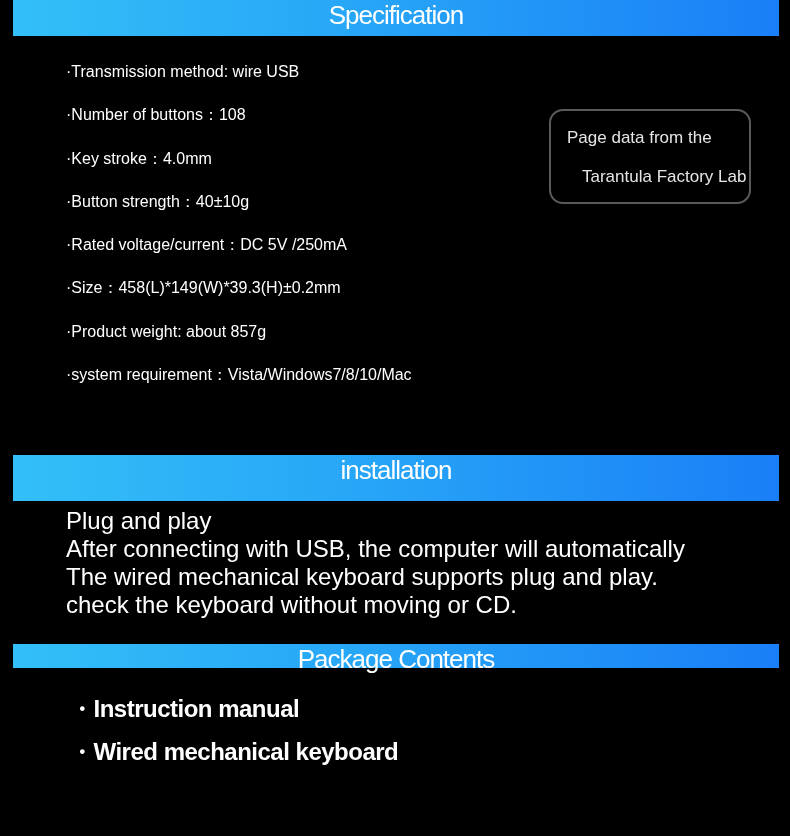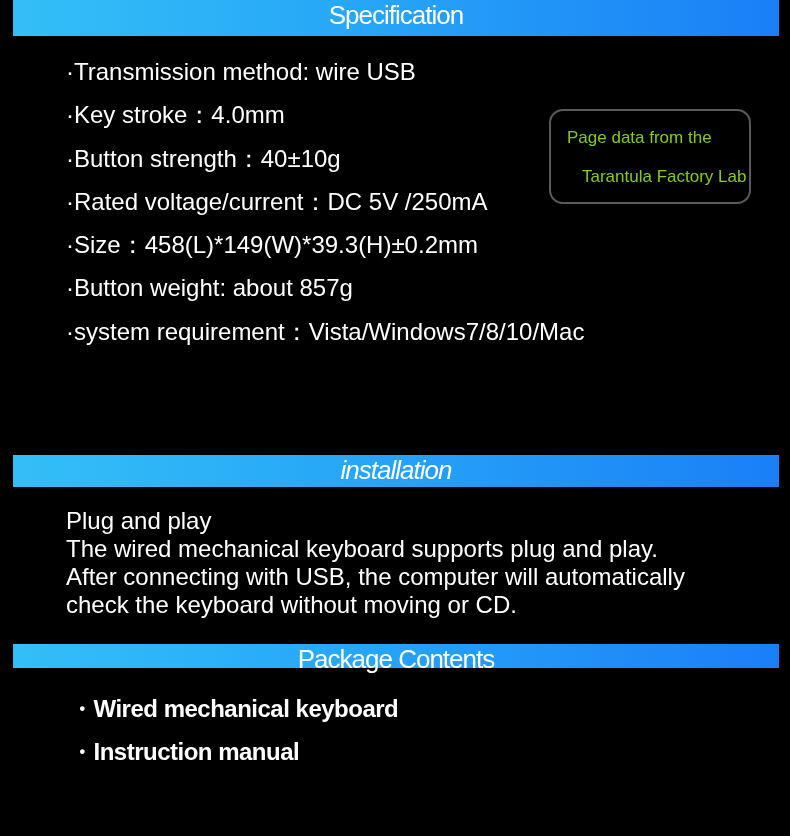--- a/index.html
+++ b/index.html
@@ -3,66 +3,67 @@
 <meta charset="utf-8">
 <style>
   html, body { margin:0; padding:0; background:#000; }
   body { width:790px; height:836px; position:relative; overflow:hidden;
          font-family:"Liberation Sans", sans-serif; color:#fff; }
   .bar { position:absolute; left:13px; width:766px;
          background:linear-gradient(90deg,#33bff7 0%,#27a6f7 45%,#1a7ff7 100%);
          display:flex; align-items:flex-start; justify-content:center; }
   .bar span { font-family:"Liberation Sans", sans-serif; font-size:26px; letter-spacing:-1px; color:#fff; }
   #bar-spec { top:0; height:36px; }
-  #bar-install { top:455px; height:32px;font-style:italic; }
+  #bar-install { top:455px; height:46px; }
   #bar-pkg { top:644px; height:24px; }
   .spec-list { position:absolute; left:66px; top:54px; margin:0; padding:0; list-style:none; }
-  .spec-list li { font-size:24px; height:43.3px; line-height:36px; white-space:nowrap; }
+  .spec-list li { font-size:16px; height:43.3px; line-height:36px; white-space:nowrap; }
   .note { position:absolute; left:549px; top:109px; width:202px; height:95px;
           border:2px solid #5a5a5a; border-radius:14px; box-sizing:border-box; }
-  .note div { position:absolute; left:16px; font-size:17px; color:#84cc16; white-space:nowrap; }
+  .note div { position:absolute; left:16px; font-size:17px; color:#e5e5e5; white-space:nowrap; }
   .note .l1 { top:17px; } .note .l2 { top:56px;margin-left:15px; }
   .install { position:absolute; left:66px; top:507px; font-size:24px; line-height:28px; }
   .install div { white-space:nowrap; }
   .pkg { position:absolute; left:70px; top:692px; margin:0; padding:0; list-style:none; }
   .pkg li { font-size:24px; font-weight:bold; height:43px; line-height:34px; white-space:nowrap; letter-spacing:-0.5px; }
 </style>
 </head>
 <body>
 
 <div class="bar" id="bar-spec">
   <span>Specification</span>
 </div>
 
 <ul class="spec-list">
   <li>·Transmission method: wire USB</li>
+  <li>·Number of buttons：108</li>
   <li>·Key stroke：4.0mm</li>
   <li>·Button strength：40±10g</li>
   <li>·Rated voltage/current：DC 5V /250mA</li>
   <li>·Size：458(L)*149(W)*39.3(H)±0.2mm</li>
-  <li>·Button weight: about 857g</li>
+  <li>·Product weight: about 857g</li>
   <li>·system requirement：Vista/Windows7/8/10/Mac</li>
 </ul>
 
 <div class="note">
   <div class="l1">Page data from the</div>
   <div class="l2">Tarantula Factory Lab</div>
 </div>
 
 <div class="bar" id="bar-install">
   <span>installation</span>
 </div>
 
 <div class="install">
   <div>Plug and play</div>
+  <div>After connecting with USB, the computer will automatically</div>
   <div>The wired mechanical keyboard supports plug and play.</div>
-  <div>After connecting with USB, the computer will automatically</div>
   <div>check the keyboard without moving or CD.</div>
 </div>
 
 <div class="bar" id="bar-pkg">
   <span>Package Contents</span>
 </div>
 
 <ul class="pkg">
+  <li>・Instruction manual</li>
   <li>・Wired mechanical keyboard</li>
-  <li>・Instruction manual</li>
 </ul>
 
 </body></html>

